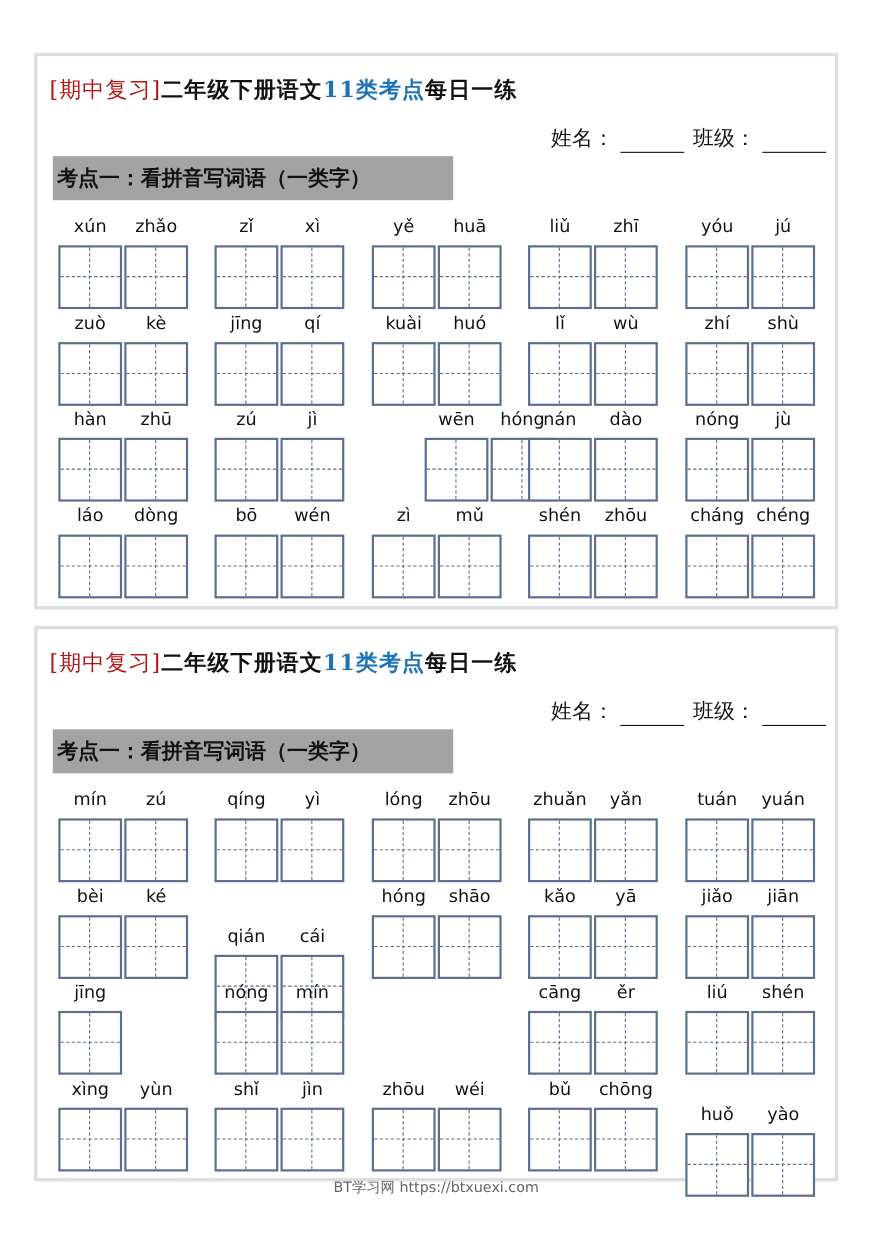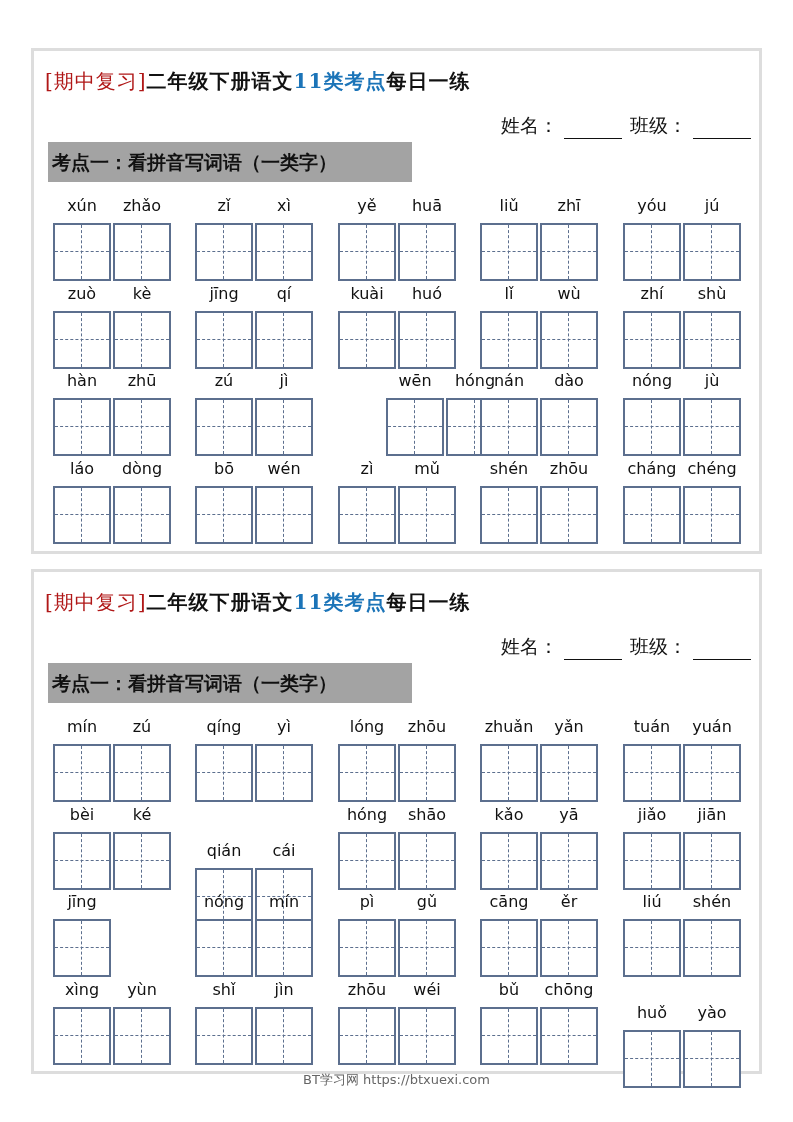--- a/index.html
+++ b/index.html
@@ -450,30 +450,20 @@
         <div class="group" style="left: 161px;">
           <div class="cell a">
             <div class="py">nóng</div>
             <div class="box"></div>
           </div>
           <div class="cell b">
             <div class="py">mín</div>
             <div class="box"></div>
           </div>
         </div>
-        <div class="group" style="left: 304px;">
-          <div class="cell a">
-            <div class="py">pì</div>
-            <div class="box"></div>
-          </div>
-          <div class="cell b">
-            <div class="py">gǔ</div>
-            <div class="box"></div>
-          </div>
-        </div>
         <div class="group" style="left: 446px;">
           <div class="cell a">
             <div class="py">cāng</div>
             <div class="box"></div>
           </div>
           <div class="cell b">
             <div class="py">ěr</div>
             <div class="box"></div>
           </div>
         </div>

